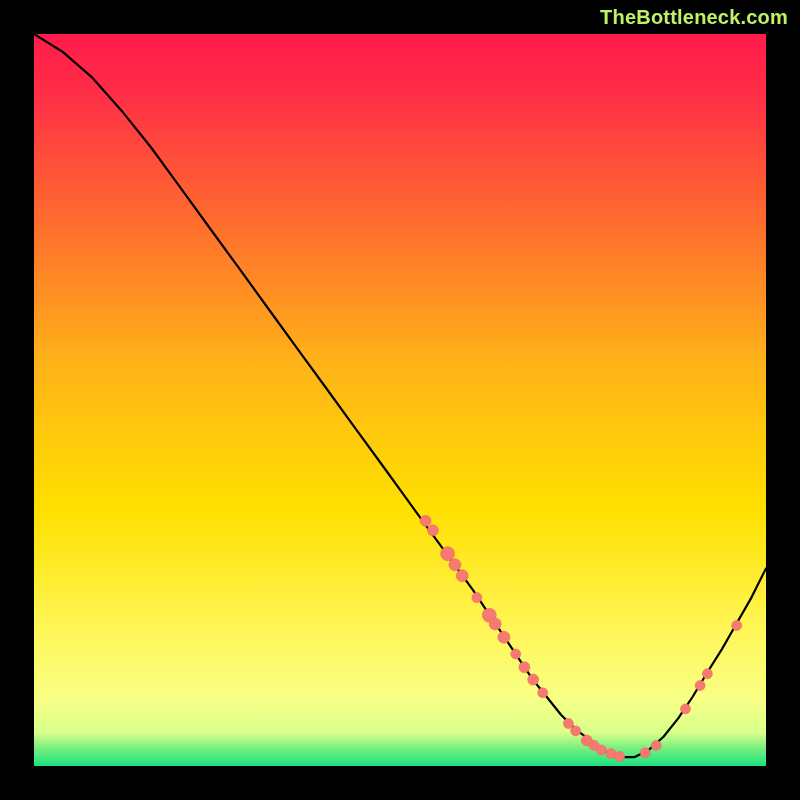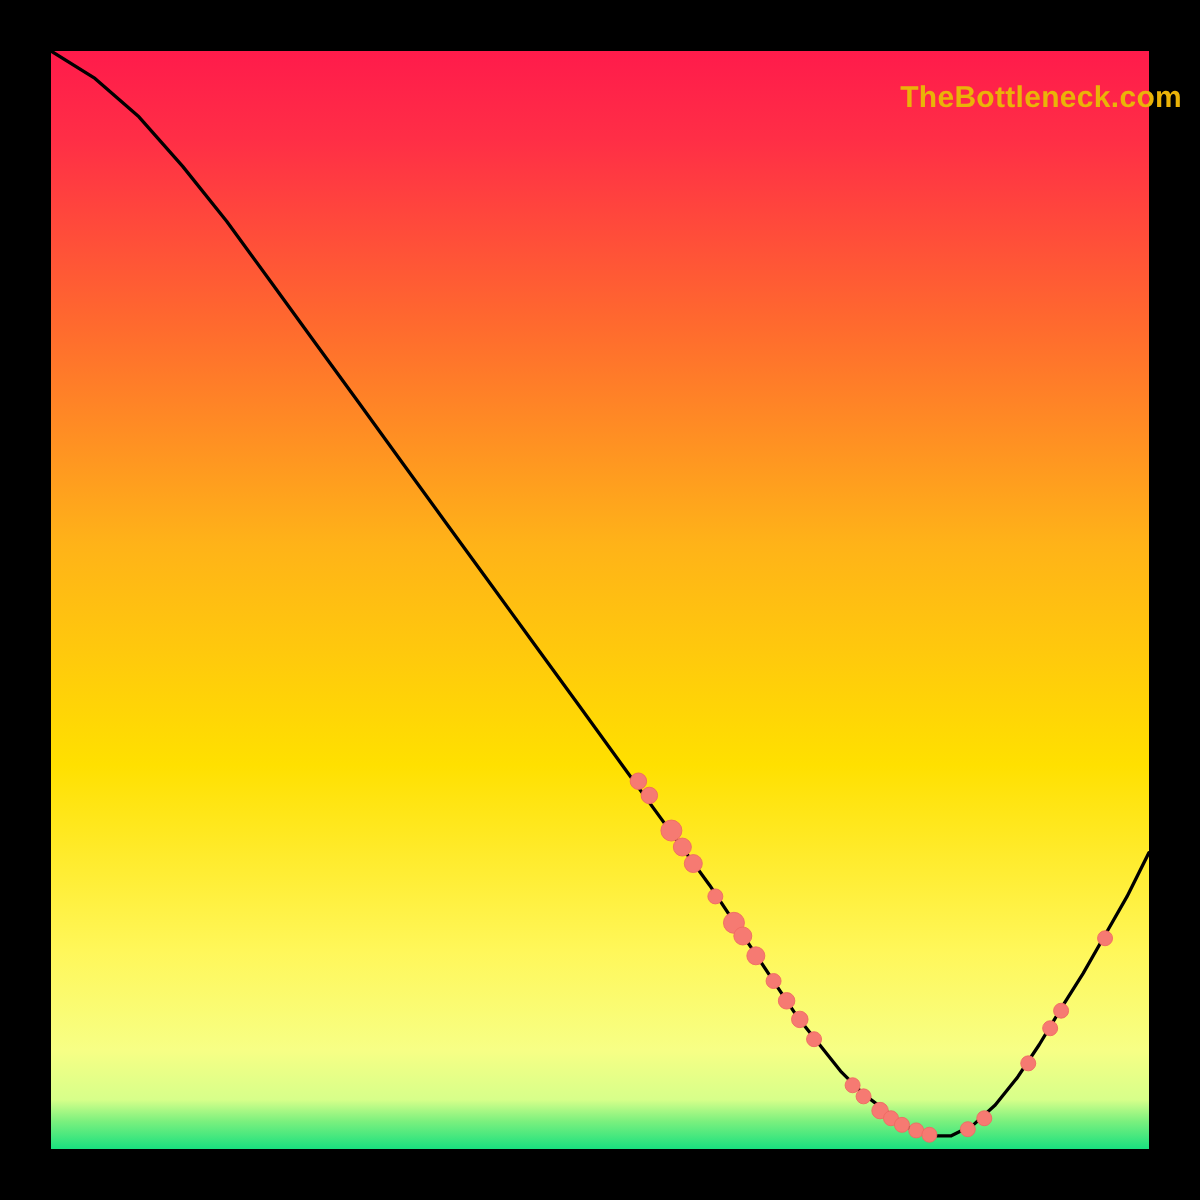--- a/index.html
+++ b/index.html
@@ -14,26 +14,25 @@
   .frame {
     position: relative;
     width: 800px;
     height: 800px;
     background: #000;
   }
   .watermark {
     position: absolute;
     top: 6px;
     right: 12px;
-    color: #eab308;
+    color: #bef264;
     font-size: 20px;
     font-weight: bold;
     letter-spacing: 0.2px;
     z-index: 10;
-    margin-top: 48px;
   }
   .plot {
     position: absolute;
     left: 34px;
     top: 34px;
     width: 732px;
     height: 732px;
   }
   svg {
     display: block;

